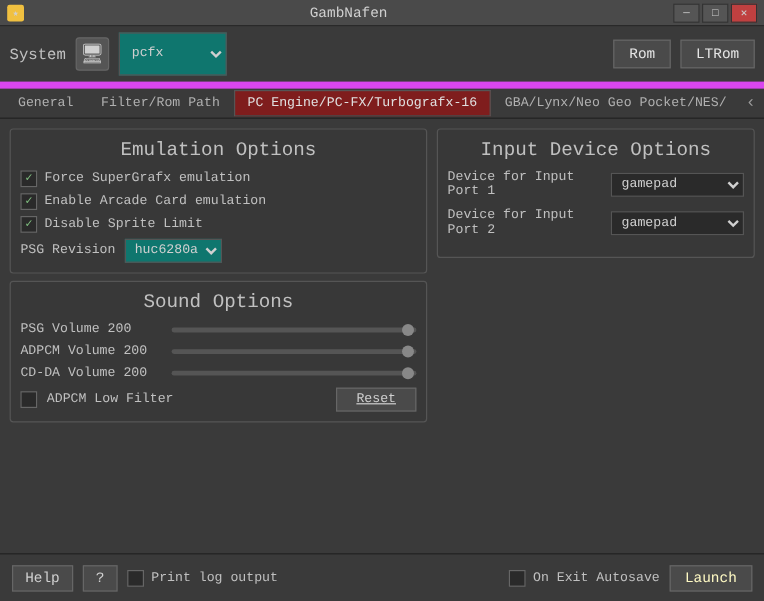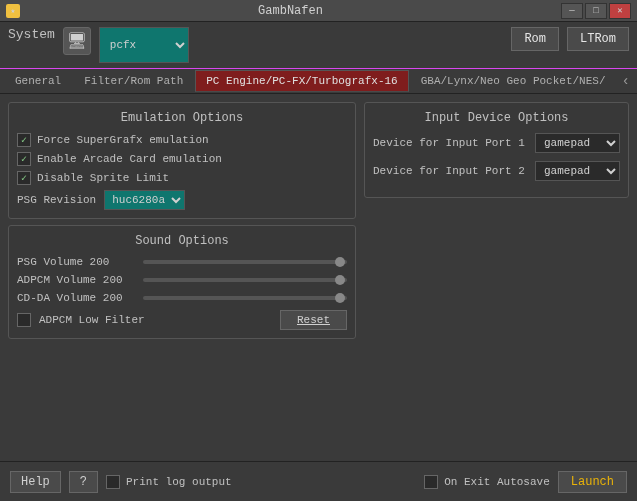--- a/index.html
+++ b/index.html
@@ -51,25 +51,25 @@
       align-items: center;
       justify-content: center;
       font-size: 9px;
       color: #ccc;
     }
     .tb-btn.close { background: #c04040; }
 
     
     .system-bar {
       display: flex;
-      align-items: flex-start;
+      align-items: center;
       background: #3a3a3a;
       padding: 5px 8px;
       gap: 8px;
-      border-bottom: 1px solid #d946ef;
+      border-bottom: 6px solid #d946ef;
     }
     .system-label {
       color: #c0c0c0;
       font-size: 13px;
     }
     .system-icon {
       width: 28px;
       height: 28px;
       background: #555;
       border: 1px solid #666;
@@ -155,21 +155,21 @@
 
     .section-box {
       border: 1px solid #555;
       border-radius: 3px;
       padding: 8px;
       background: #383838;
     }
     .section-title {
       text-align: center;
       color: #c0c0c0;
-      font-size: 12px;
+      font-size: 16px;
       margin-bottom: 8px;
     }
 
     
     .checkbox-row {
       display: flex;
       align-items: center;
       gap: 6px;
       margin-bottom: 5px;
     }
@@ -263,21 +263,21 @@
       margin-bottom: 8px;
     }
     .device-label { color: #c0c0c0; font-size: 11px; flex: 1; }
     .device-select {
       background: #2a2a2a;
       color: #d0d0d0;
       border: 1px solid #555;
       padding: 2px 4px;
       font-size: 11px;
       font-family: 'Courier New', monospace;
-      width: 85px;
+      width: 111px;
     }
 
     
     .bottom-bar {
       display: flex;
       align-items: center;
       gap: 8px;
       padding: 6px 10px;
       border-top: 1px solid #222;
       background: #3a3a3a;
@@ -302,21 +302,21 @@
       gap: 6px;
     }
     .spacer2 { flex: 1; }
     .autosave-row {
       display: flex;
       align-items: center;
       gap: 6px;
     }
     .launch-btn {
       background: #4a4a4a;
-      color: #eab308;
+      color: #fef9c3;
       border: 1px solid #666;
       padding: 3px 12px;
       font-size: 12px;
       font-family: 'Courier New', monospace;
       cursor: pointer;
     }
   </style>
 </head>
 <body>
 

